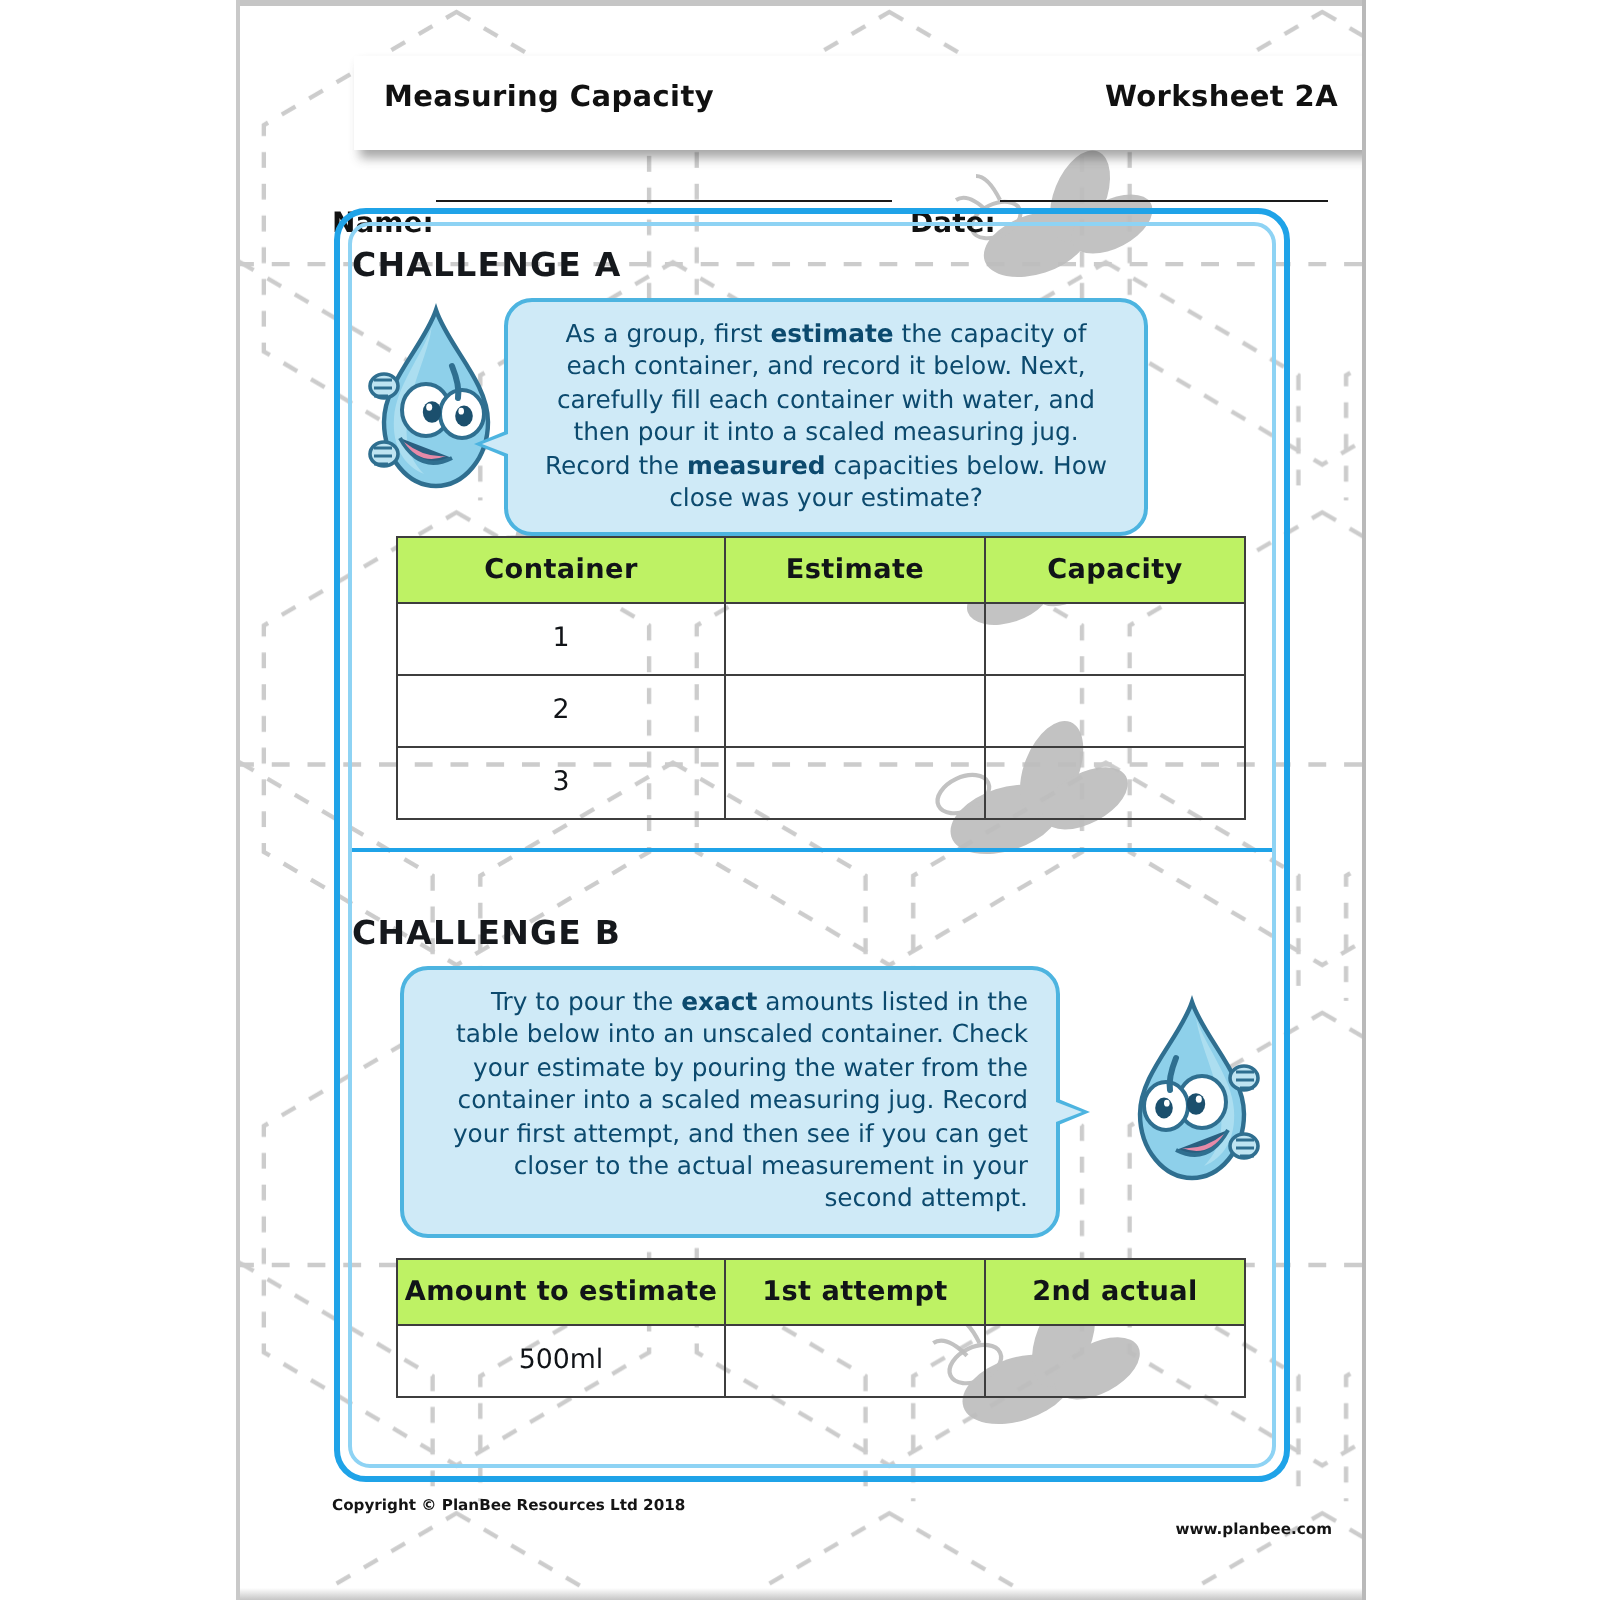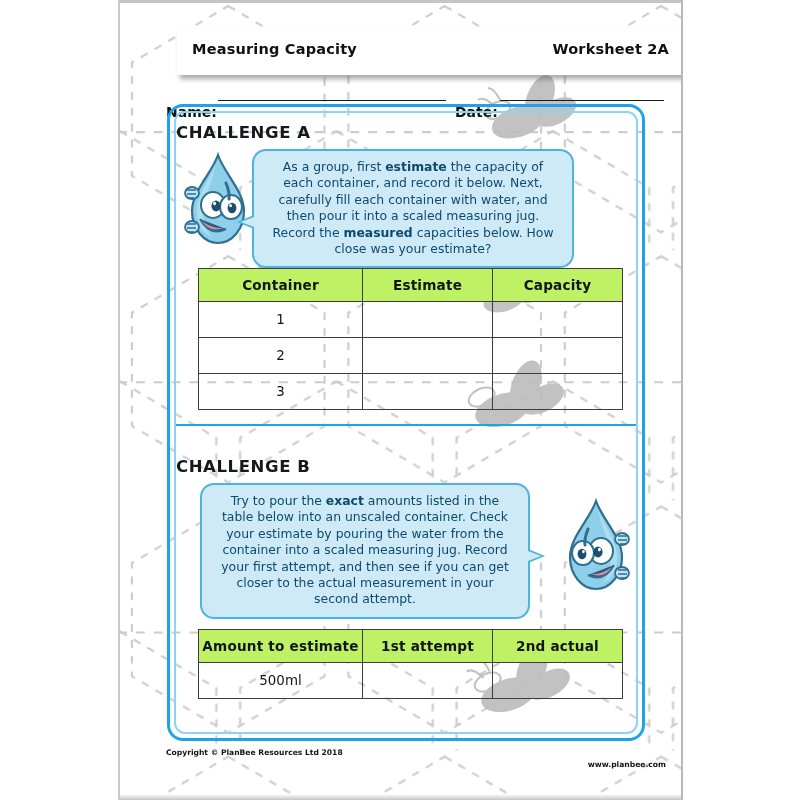--- a/index.html
+++ b/index.html
@@ -176,20 +176,21 @@
 
   #bubble-a {
     left: 76px;
     top: 36px;
     width: 322px;
   }
   #bubble-b {
     left: 24px;
     top: 36px;
     width: 330px;
+    text-align: right;
   }
   
   .tail {
     position: absolute;
     width: 0; height: 0;
   }
   #tail-a {
     left: -17px;
     top: 64px;
     border-top: 7px solid transparent;

